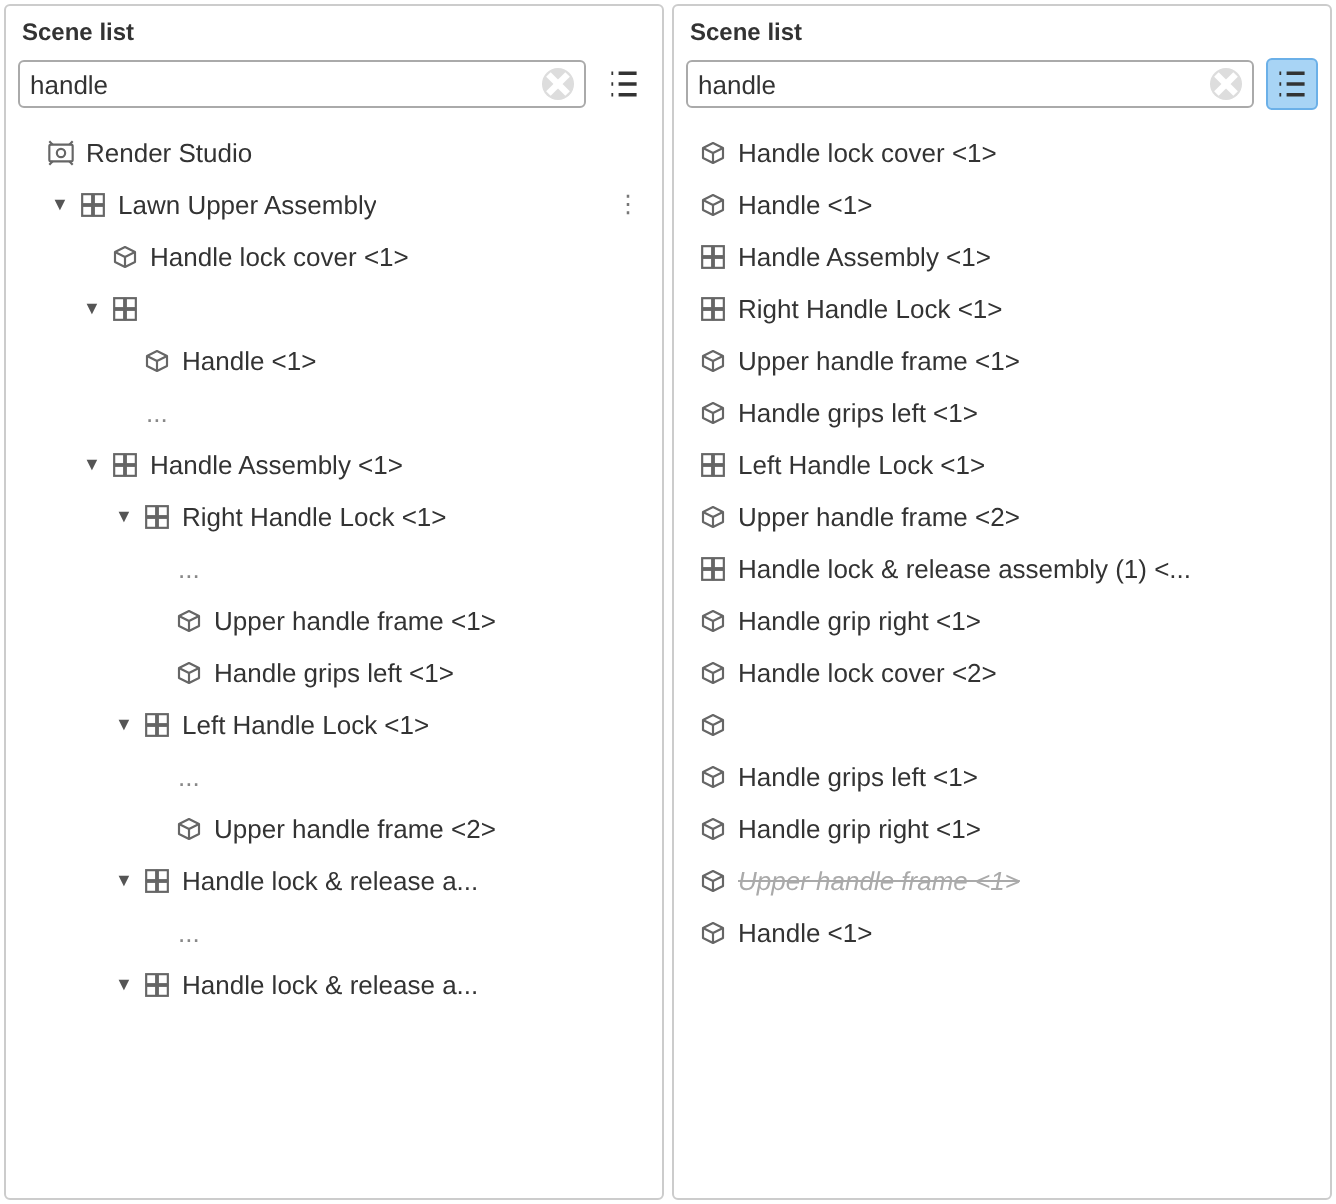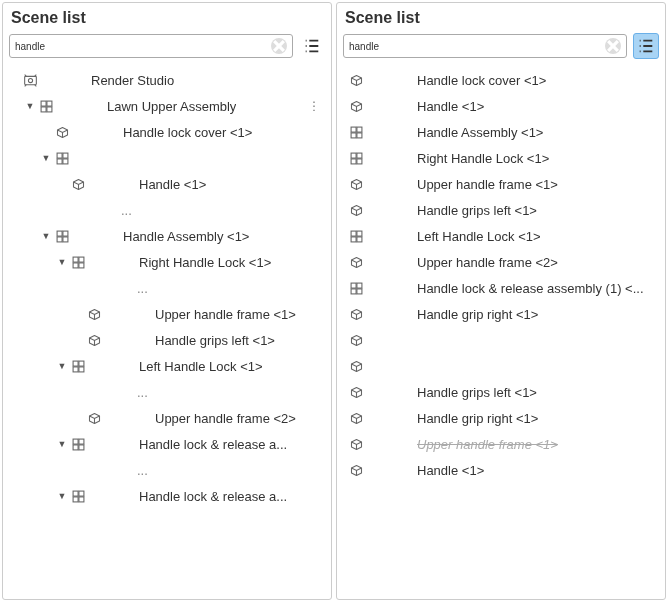--- a/index.html
+++ b/index.html
@@ -16,21 +16,21 @@
     width: 50%;
     border: 1px solid #ccc;
     border-radius: 3px;
     margin: 2px;
     display: flex;
     flex-direction: column;
     overflow: hidden;
   }
   .panel-header {
     font-weight: bold;
-    font-size: 16px;
+    font-size: 12px;
     padding: 6px 8px 4px 8px;
   }
   .search-row {
     display: flex;
     align-items: center;
     padding: 2px 6px 6px 6px;
     gap: 6px;
   }
   .search-input-wrap {
     flex: 1;
@@ -38,21 +38,21 @@
     border-radius: 3px;
     display: flex;
     align-items: center;
     padding: 3px 5px;
     background: #fff;
   }
   .search-input {
     flex: 1;
     border: none;
     outline: none;
-    font-size: 10px;
+    font-size: 13px;
     color: #333;
     background: transparent;
   }
   .clear-btn {
     width: 16px; height: 16px;
     border-radius: 50%;
     background: #ddd;
     color: #fff;
     display: flex;
     align-items: center;
@@ -108,21 +108,20 @@
     align-items:center;
     justify-content:center;
     flex-shrink:0;
     color: #666;
   }
   .node-icon svg, .flat-icon svg { width:15px; height:15px; }
   .node-label, .flat-label {
     padding-left: 4px;
     overflow: hidden;
     text-overflow: ellipsis;
-    margin-left: 48px;
   }
   .ghost { color:#aaa; font-style:italic; }
   .ghost.strike { text-decoration: line-through; }
   .vertical-dots {
     margin-left:auto;
     color:#777;
     font-size:12px;
     letter-spacing:1px;
     padding-right:4px;
     cursor:pointer;
@@ -509,20 +508,21 @@
         </span>
         <span class="flat-label">Handle grip right &lt;1&gt;</span>
       </div>
       <div class="flat-row">
         <span class="flat-icon">
           <svg viewBox="0 0 18 18">
             <path d="M3 6 L9 3 L15 6 L15 12 L9 15 L3 12 Z" fill="none" stroke="#666" stroke-width="1.3" stroke-linejoin="round"></path>
             <path d="M3 6 L9 9 L15 6 M9 9 L9 15" fill="none" stroke="#666" stroke-width="1.3"></path>
           </svg>
         </span>
+        <span class="flat-label">Handle lock cover &lt;2&gt;</span>
       </div>
       <div class="flat-row">
         <span class="flat-icon">
           <svg viewBox="0 0 18 18">
             <path d="M3 6 L9 3 L15 6 L15 12 L9 15 L3 12 Z" fill="none" stroke="#666" stroke-width="1.3" stroke-linejoin="round"></path>
             <path d="M3 6 L9 9 L15 6 M9 9 L9 15" fill="none" stroke="#666" stroke-width="1.3"></path>
           </svg>
         </span>
       </div>
       <div class="flat-row">

